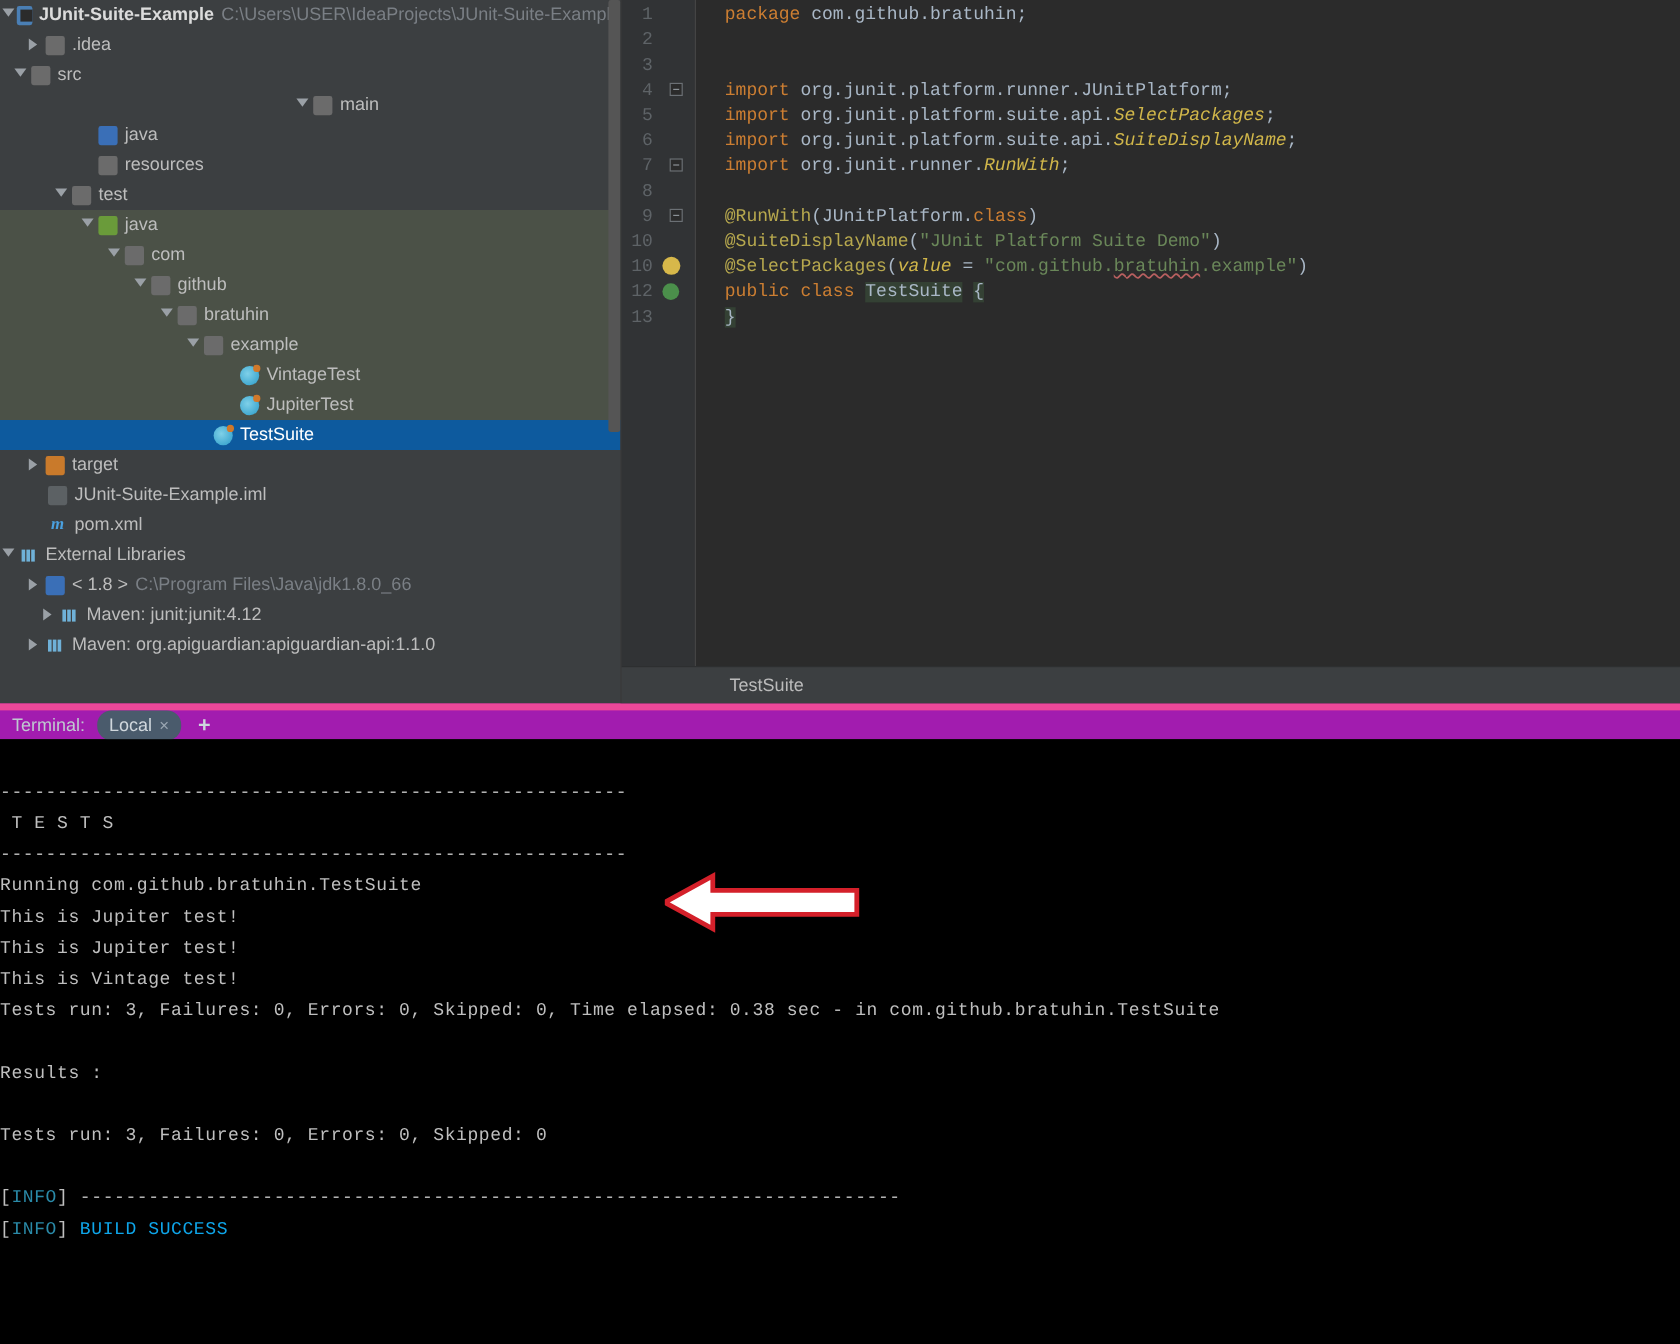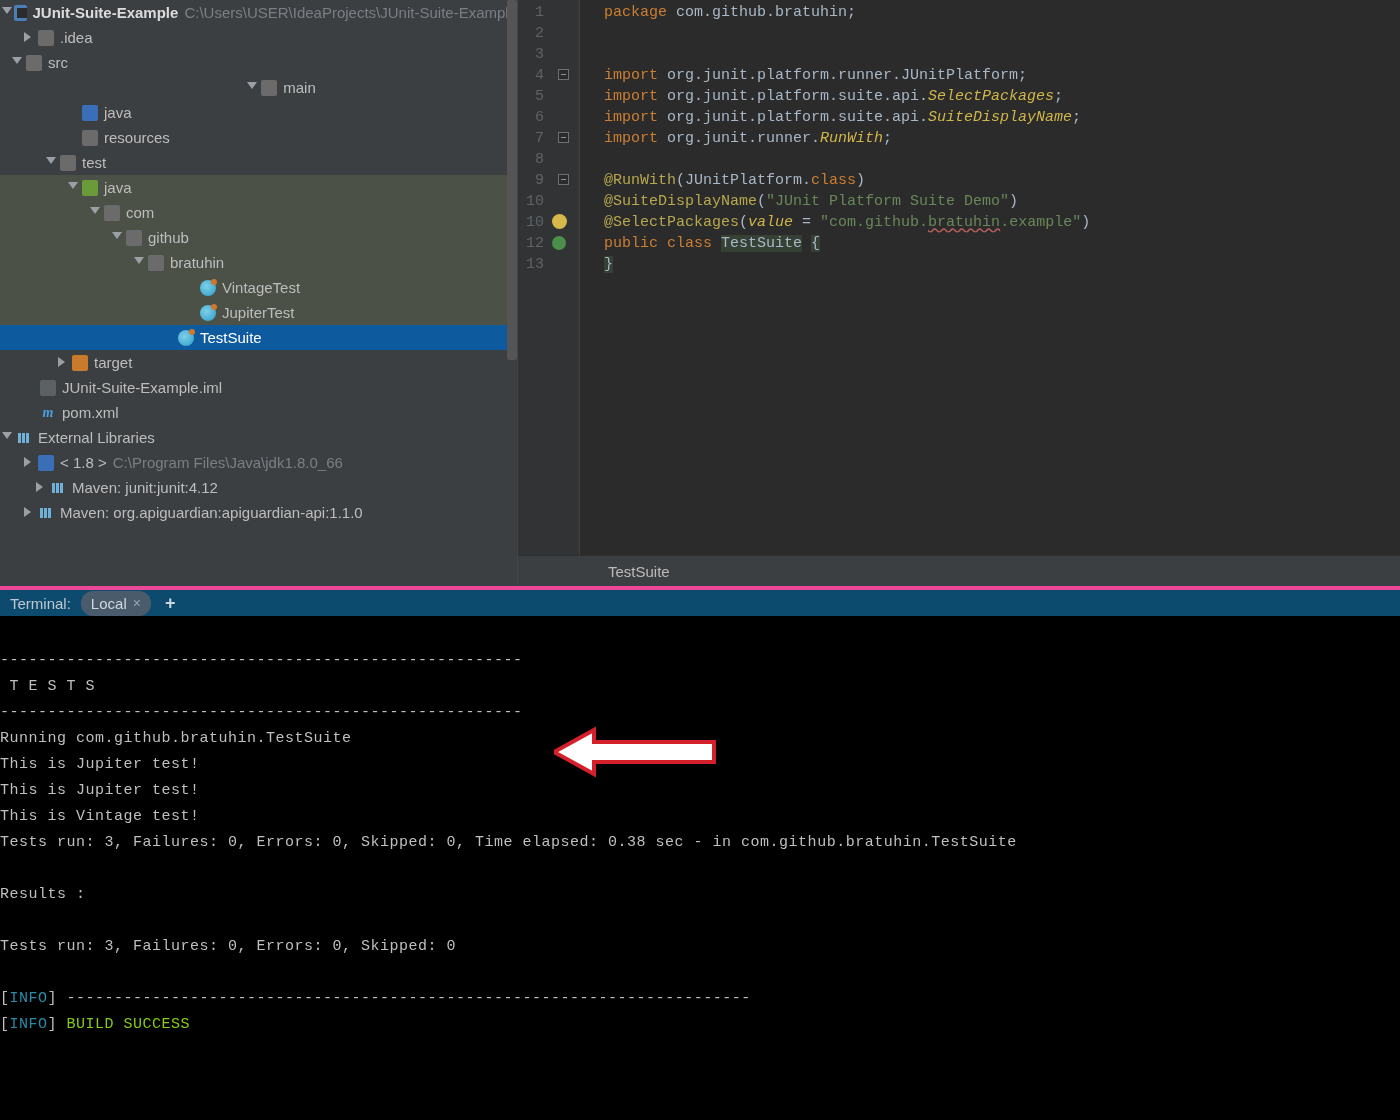--- a/index.html
+++ b/index.html
@@ -147,25 +147,25 @@
     background: #3c3f41;
     border-top: 1px solid #2d2f30;
     display: flex; align-items: center;
     padding-left: 90px;
     color: #bbbbbb;
     font-size: 15px;
   }
 
   .terminal-tabs {
     height: 30px;
-    background: #0c4a6e;
+    background: #a21caf;
     display: flex;
     align-items: center;
     font-size: 15px;
-    border-top: 4px solid #ec4899;
+    border-top: 6px solid #ec4899;
   }
   .term-label { padding: 0 10px; color: #bfc8d0; }
   .term-tab {
     background: #4a5b6c;
     padding: 4px 10px;
     display: flex; align-items: center; gap: 6px;
     color: #d0d7dd;
     border-radius: 12px;
   }
   .term-close { color: #9aa6b2; font-size: 14px; }
@@ -177,21 +177,21 @@
     font-family: Consolas, "Courier New", monospace;
     color: #bfbfbf;
     font-size: 15px;
     line-height: 26px;
     padding: 6px 0 0 0;
     white-space: pre;
     position: relative;
     letter-spacing: 0.5px;
   }
   .terminal .info { color: #2a8aa8; }
-  .terminal .success { color: #84cc16; }
+  .terminal .success { color: #0ea5e9; }
   .arrow-annot {
     position: absolute;
     left: 554px; top: 108px;
     pointer-events: none;
   }
 </style>
 </head>
 <body>
 
 <div class="top">
@@ -257,37 +257,42 @@
       <span class="icon folder"></span>
       <span>github</span>
     </div>
 
     <div class="tree-row shade" style="padding-left:134px;">
       <span class="arrow down"></span>
       <span class="icon folder"></span>
       <span>bratuhin</span>
     </div>
 
+    <div class="tree-row shade" style="padding-left:156px;">
+      <span class="arrow down"></span>
+      <span class="icon folder"></span>
+      <span>example</span>
+    </div>
 
     <div class="tree-row shade" style="padding-left:200px;">
       <span class="icon junit"></span>
       <span>VintageTest</span>
     </div>
 
     <div class="tree-row shade" style="padding-left:200px;">
       <span class="icon junit"></span>
       <span>JupiterTest</span>
     </div>
 
     <div class="tree-row sel" style="padding-left:178px;">
       <span class="icon junit"></span>
       <span>TestSuite</span>
     </div>
 
-    <div class="tree-row" style="padding-left:12px;margin-left:46px;">
+    <div class="tree-row" style="padding-left:24px;">
       <span class="arrow right"></span>
       <span class="icon folder-orange"></span>
       <span>target</span>
     </div>
 
     <div class="tree-row" style="padding-left:40px;">
       <span class="icon file"></span>
       <span>JUnit-Suite-Example.iml</span>
     </div>
 

